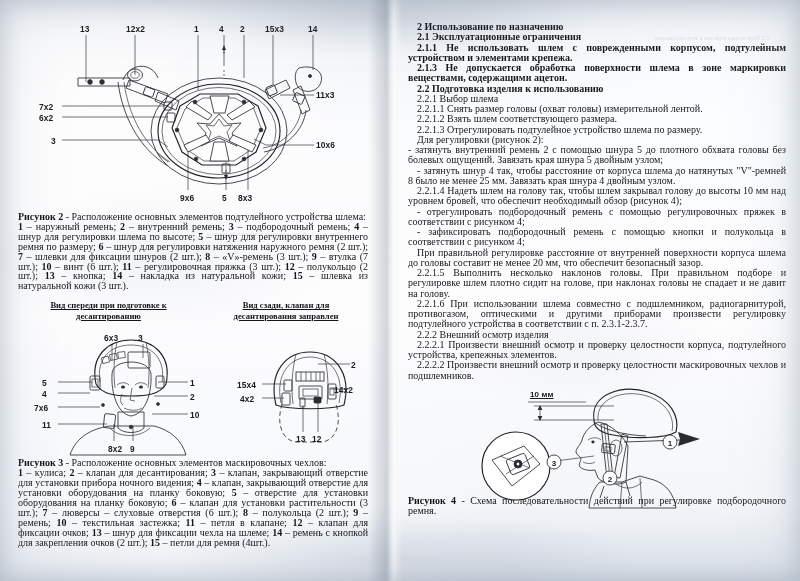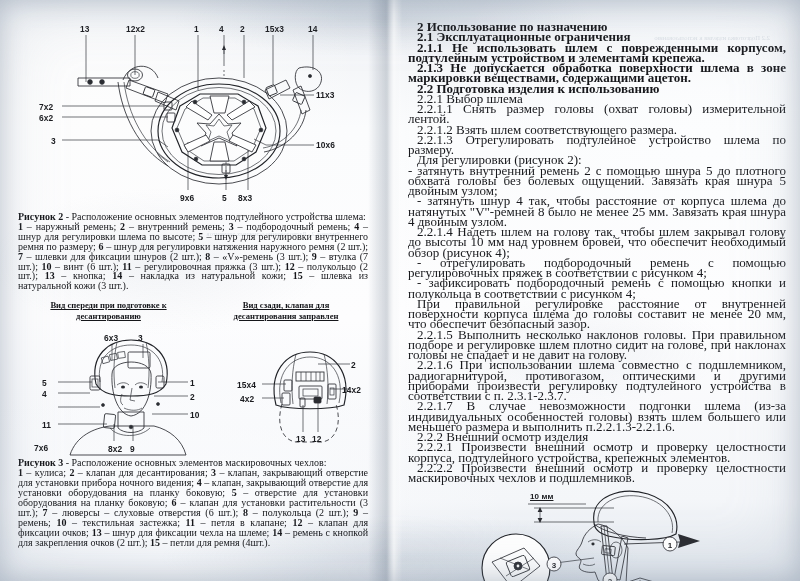--- a/index.html
+++ b/index.html
@@ -61,21 +61,21 @@
     white-space:pre-wrap;
   }
 
   
   .col{position:absolute;}
   #colL{left:18px;top:18px;width:352px;height:548px;}
   #colR{left:408px;top:22px;width:378px;height:544px;}
 
   
   .body-t{
-    font-size:13px;line-height:10.25px;
+    font-size:10px;line-height:10.25px;
     text-align:justify;
     font-family:"Liberation Serif", serif;
     color:#17181c;
   }
   .body-t p{margin:0;text-indent:9px;}
   .body-t p.noind{text-indent:0;}
   .b{font-weight:bold;}
 
   .cap{
     font-size:10px;line-height:9.9px;text-align:justify;
@@ -256,30 +256,30 @@
     </div>
     <div class="subhead" style="position:absolute;left:188px;top:0;width:160px;">
       <span>Вид сзади, клапан для</span><br>
       <span>десантирования заправлен</span>
     </div>
 
     <div class="lbl" style="left:86px;top:33px;">6x3</div>
     <div class="lbl" style="left:120px;top:33px;">3</div>
     <div class="lbl" style="left:24px;top:78px;">5</div>
     <div class="lbl" style="left:24px;top:89px;">4</div>
-    <div class="lbl" style="left:16px;top:103px;margin-top:40px;">7x6</div>
+    <div class="lbl" style="left:16px;top:103px;">7x6</div>
     <div class="lbl" style="left:24px;top:120px;">11</div>
     <div class="lbl" style="left:172px;top:78px;">1</div>
     <div class="lbl" style="left:172px;top:92px;">2</div>
     <div class="lbl" style="left:172px;top:110px;">10</div>
     <div class="lbl" style="left:90px;top:144px;">8x2</div>
     <div class="lbl" style="left:112px;top:144px;">9</div>
 
     <div class="lbl" style="left:333px;top:60px;">2</div>
-    <div class="lbl" style="left:324px;top:85px;text-align:center;">14x2</div>
+    <div class="lbl" style="left:316px;top:85px;text-align:center;">14x2</div>
     <div class="lbl" style="left:219px;top:80px;">15x4</div>
     <div class="lbl" style="left:222px;top:94px;">4x2</div>
     <div class="lbl" style="left:278px;top:134px;">13</div>
     <div class="lbl" style="left:294px;top:134px;">12</div>
 
     <svg width="352" height="155" viewBox="0 0 352 155">
 
       <path class="ln-thin" d="M94,44 L94,60"></path>
       <path class="ln-thin" d="M125,44 L125,58"></path>
       <path class="ln-thin" d="M40,82 L74,82"></path>
@@ -388,21 +388,20 @@
     <p>2.2.1.3 Отрегулировать подтулейное устройство шлема по размеру.</p>
     <p>Для регулировки (рисунок 2):</p>
     <p class="noind">- затянуть внутренний ремень 2 с помощью шнура 5 до плотного обхвата головы без болевых ощущений. Завязать края шнура 5 двойным узлом;</p>
     <p>- затянуть шнур 4 так, чтобы расстояние от корпуса шлема до натянутых "V"-ремней 8 было не менее 25 мм. Завязать края шнура 4 двойным узлом.</p>
     <p>2.2.1.4 Надеть шлем на голову так, чтобы шлем закрывал голову до высоты 10 мм над уровнем бровей, что обеспечит необходимый обзор (рисунок 4);</p>
     <p>- отрегулировать подбородочный ремень с помощью регулировочных пряжек в соответствии с рисунком 4;</p>
     <p>- зафиксировать подбородочный ремень с помощью кнопки и полукольца в соответствии с рисунком 4;</p>
     <p>При правильной регулировке расстояние от внутренней поверхности корпуса шлема до головы составит не менее 20 мм, что обеспечит безопасный зазор.</p>
     <p>2.2.1.5 Выполнить несколько наклонов головы. При правильном подборе и регулировке шлем плотно сидит на голове, при наклонах головы не спадает и не давит на голову.</p>
     <p>2.2.1.6 При использовании шлема совместно с подшлемником, радиогарнитурой, противогазом, оптическими и другими приборами произвести регулировку подтулейного устройства в соответствии с п. 2.3.1-2.3.7.</p>
-    <p>2.2.1.7 В случае невозможности подгонки шлема (из-за индивидуальных особенностей головы) взять шлем большего или меньшего размера и выполнить п.2.2.1.3-2.2.1.6.</p>
     <p>2.2.2 Внешний осмотр изделия</p>
     <p>2.2.2.1 Произвести внешний осмотр и проверку целостности корпуса, подтулейного устройства, крепежных элементов.</p>
     <p>2.2.2.2 Произвести внешний осмотр и проверку целостности маскировочных чехлов и подшлемников.</p>
   </div>
 
   <div class="fig" style="position:relative;width:378px;height:108px;margin-top:5px;">
 
     <div class="lbl" style="left:122px;top:4px;text-decoration:underline;font-size:8px;">10 мм</div>
 
     <svg width="378" height="108" viewBox="0 0 378 108">

